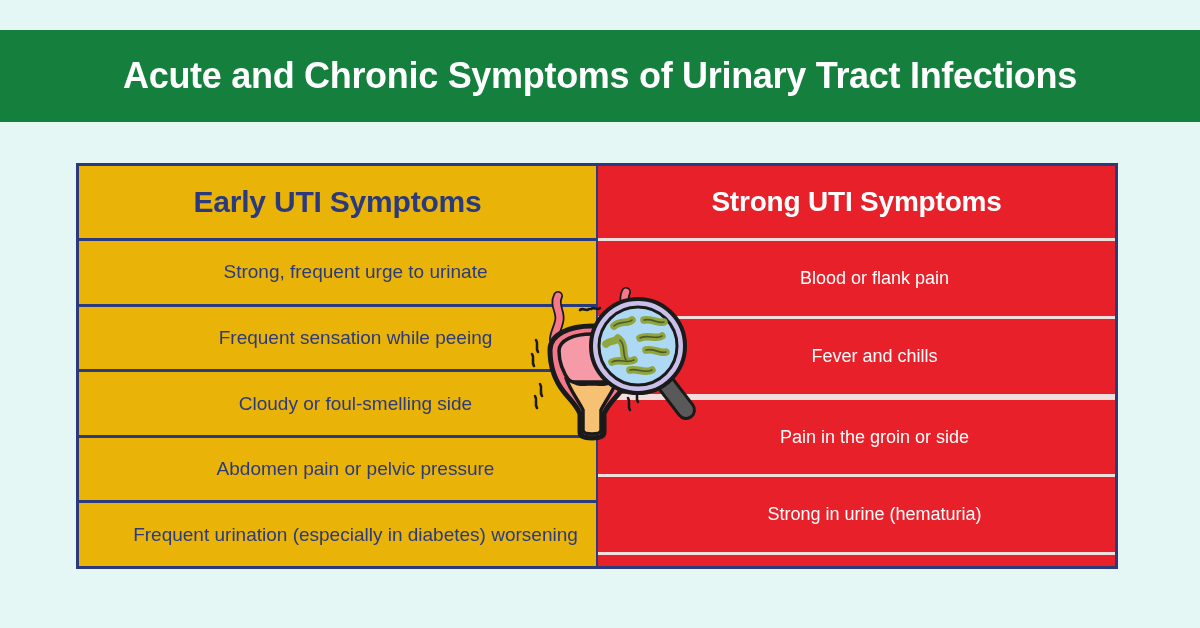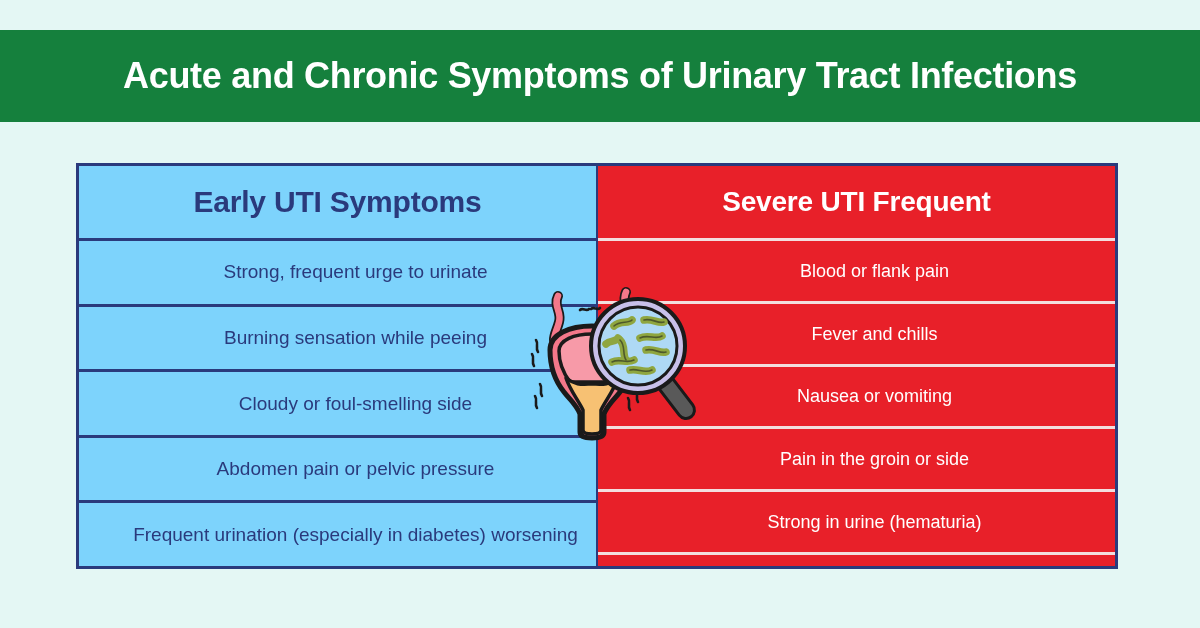--- a/index.html
+++ b/index.html
@@ -49,21 +49,21 @@
   }
 
   .column {
     position: relative;
     display: flex;
     flex-direction: column;
   }
 
   #column-early {
     width: 520px;
-    background: #7dd3fc;
+    background: #eab308;
     border: 3px solid #2a3a7c;
     border-right: none;
   }
 
   #column-severe {
     width: 522px;
     background: #e82029;
     border: 3px solid #2a3a7c;
     border-left: 2px solid #2a3a7c;
   }
@@ -149,39 +149,38 @@
 
 <div id="comparison-table">
 
   <div class="column" id="column-early">
     <div class="col-header">
       <span id="header-early-label">Early UTI Symptoms</span>
     </div>
     <div class="divider-navy"></div>
     <div class="row">Strong, frequent urge to urinate</div>
     <div class="divider-navy"></div>
-    <div class="row">Burning sensation while peeing</div>
+    <div class="row">Frequent sensation while peeing</div>
     <div class="divider-navy"></div>
     <div class="row">Cloudy or foul-smelling side</div>
     <div class="divider-navy"></div>
     <div class="row">Abdomen pain or pelvic pressure</div>
     <div class="divider-navy"></div>
     <div class="row">Frequent urination (especially in diabetes) worsening</div>
   </div>
 
   <div class="column" id="column-severe">
     <div class="col-header">
-      <span id="header-severe-label">Severe UTI Frequent</span>
+      <span id="header-severe-label">Strong UTI Symptoms</span>
     </div>
     <div class="divider-white"></div>
     <div class="row">Blood or flank pain</div>
     <div class="divider-white"></div>
     <div class="row">Fever and chills</div>
     <div class="divider-white"></div>
-    <div class="row">Nausea or vomiting</div>
     <div class="divider-white"></div>
     <div class="row">Pain in the groin or side</div>
     <div class="divider-white"></div>
     <div class="row">Strong in urine (hematuria)</div>
     <div class="divider-white"></div>
     <div class="row-tail"></div>
   </div>
 
 </div>
 

